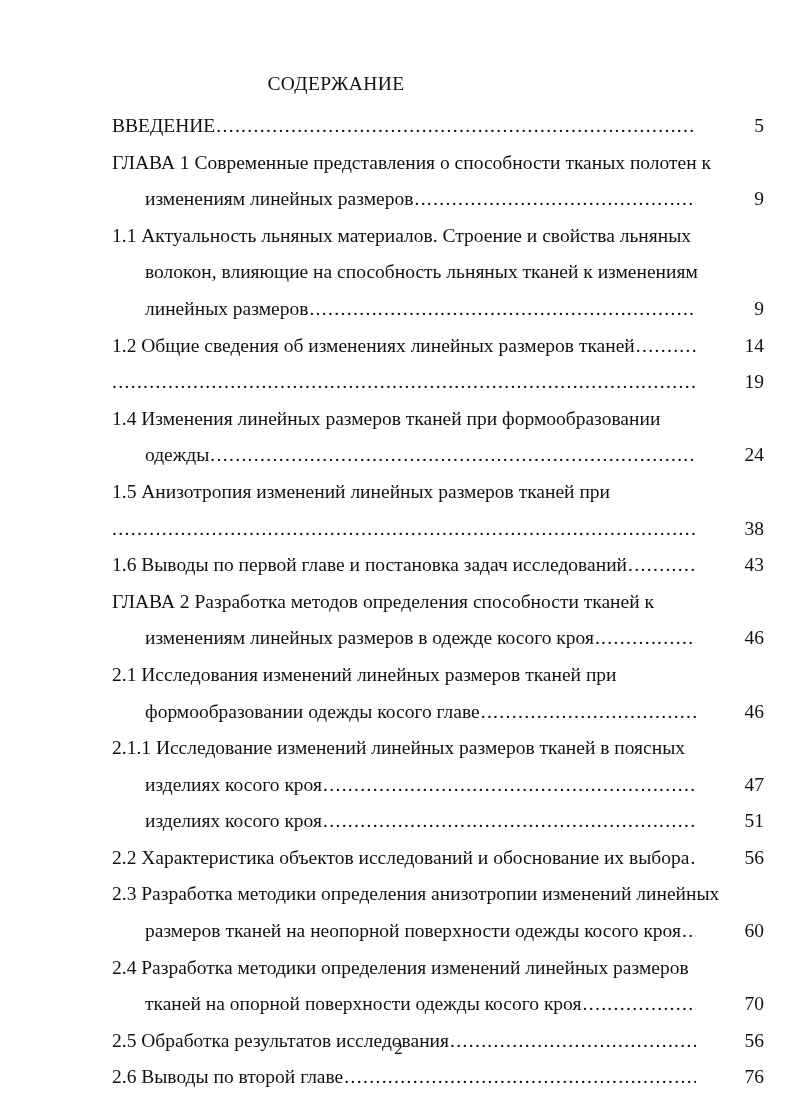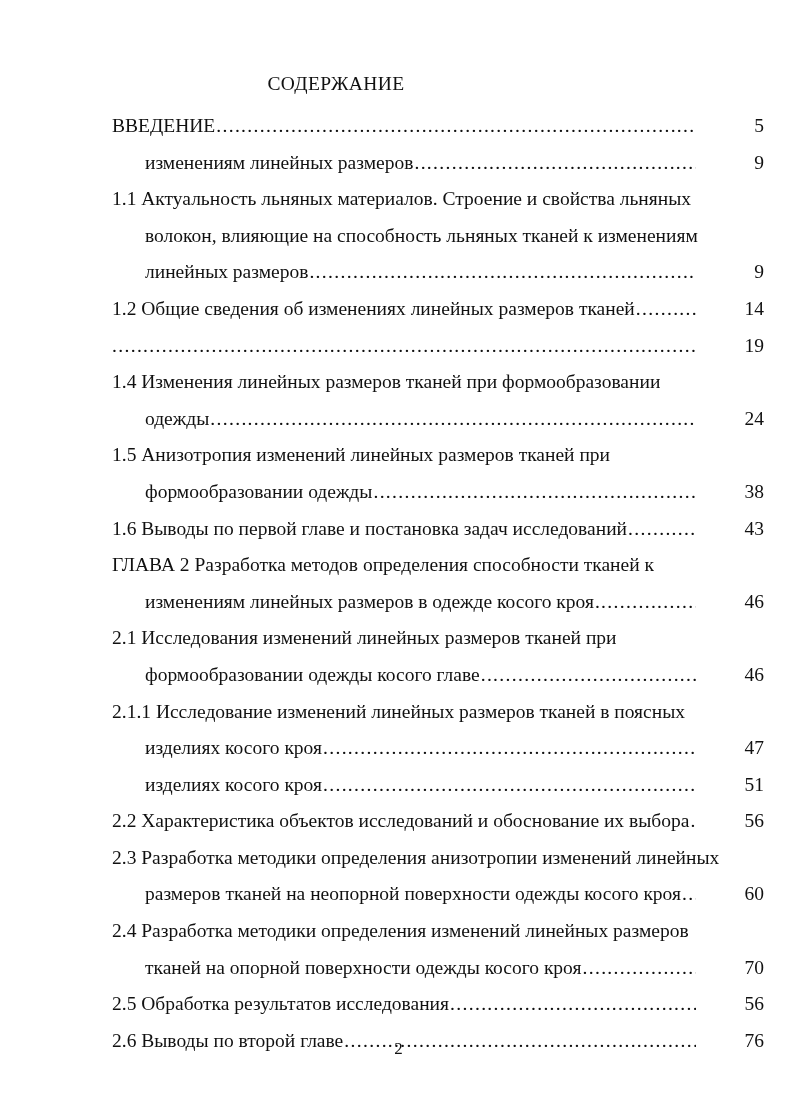--- a/index.html
+++ b/index.html
@@ -97,20 +97,25 @@
 <div class="page">
 
   <div class="toc-title">СОДЕРЖАНИЕ</div>
 
   <div class="toc-body">
       <div class="toc-line">
         <span class="label">ВВЕДЕНИЕ</span>
         <span class="leader">........................................................................................................................</span>
         <span class="pageno">5</span>
       </div>
+      <div class="toc-line noleader">
+        <span class="label">ГЛАВА 1 Современные представления о способности тканых полотен к</span>
+        <span class="leader">........................................................................................................................</span>
+        <span class="pageno"></span>
+      </div>
       <div class="toc-line indent">
         <span class="label">изменениям линейных размеров</span>
         <span class="leader">........................................................................................................................</span>
         <span class="pageno">9</span>
       </div>
       <div class="toc-line noleader">
         <span class="label">1.1 Актуальность льняных материалов. Строение и свойства льняных</span>
         <span class="leader">........................................................................................................................</span>
         <span class="pageno"></span>
       </div>
@@ -142,21 +147,20 @@
         <span class="label">одежды</span>
         <span class="leader">........................................................................................................................</span>
         <span class="pageno">24</span>
       </div>
       <div class="toc-line noleader">
         <span class="label">1.5 Анизотропия изменений линейных размеров тканей при</span>
         <span class="leader">........................................................................................................................</span>
         <span class="pageno"></span>
       </div>
       <div class="toc-line indent">
-        <span class="label">формообразовании одежды</span>
         <span class="leader">........................................................................................................................</span>
         <span class="pageno">38</span>
       </div>
       <div class="toc-line">
         <span class="label">1.6 Выводы по первой главе и постановка задач исследований</span>
         <span class="leader">........................................................................................................................</span>
         <span class="pageno">43</span>
       </div>
       <div class="toc-line noleader">
         <span class="label">ГЛАВА 2 Разработка методов определения способности тканей к</span>

